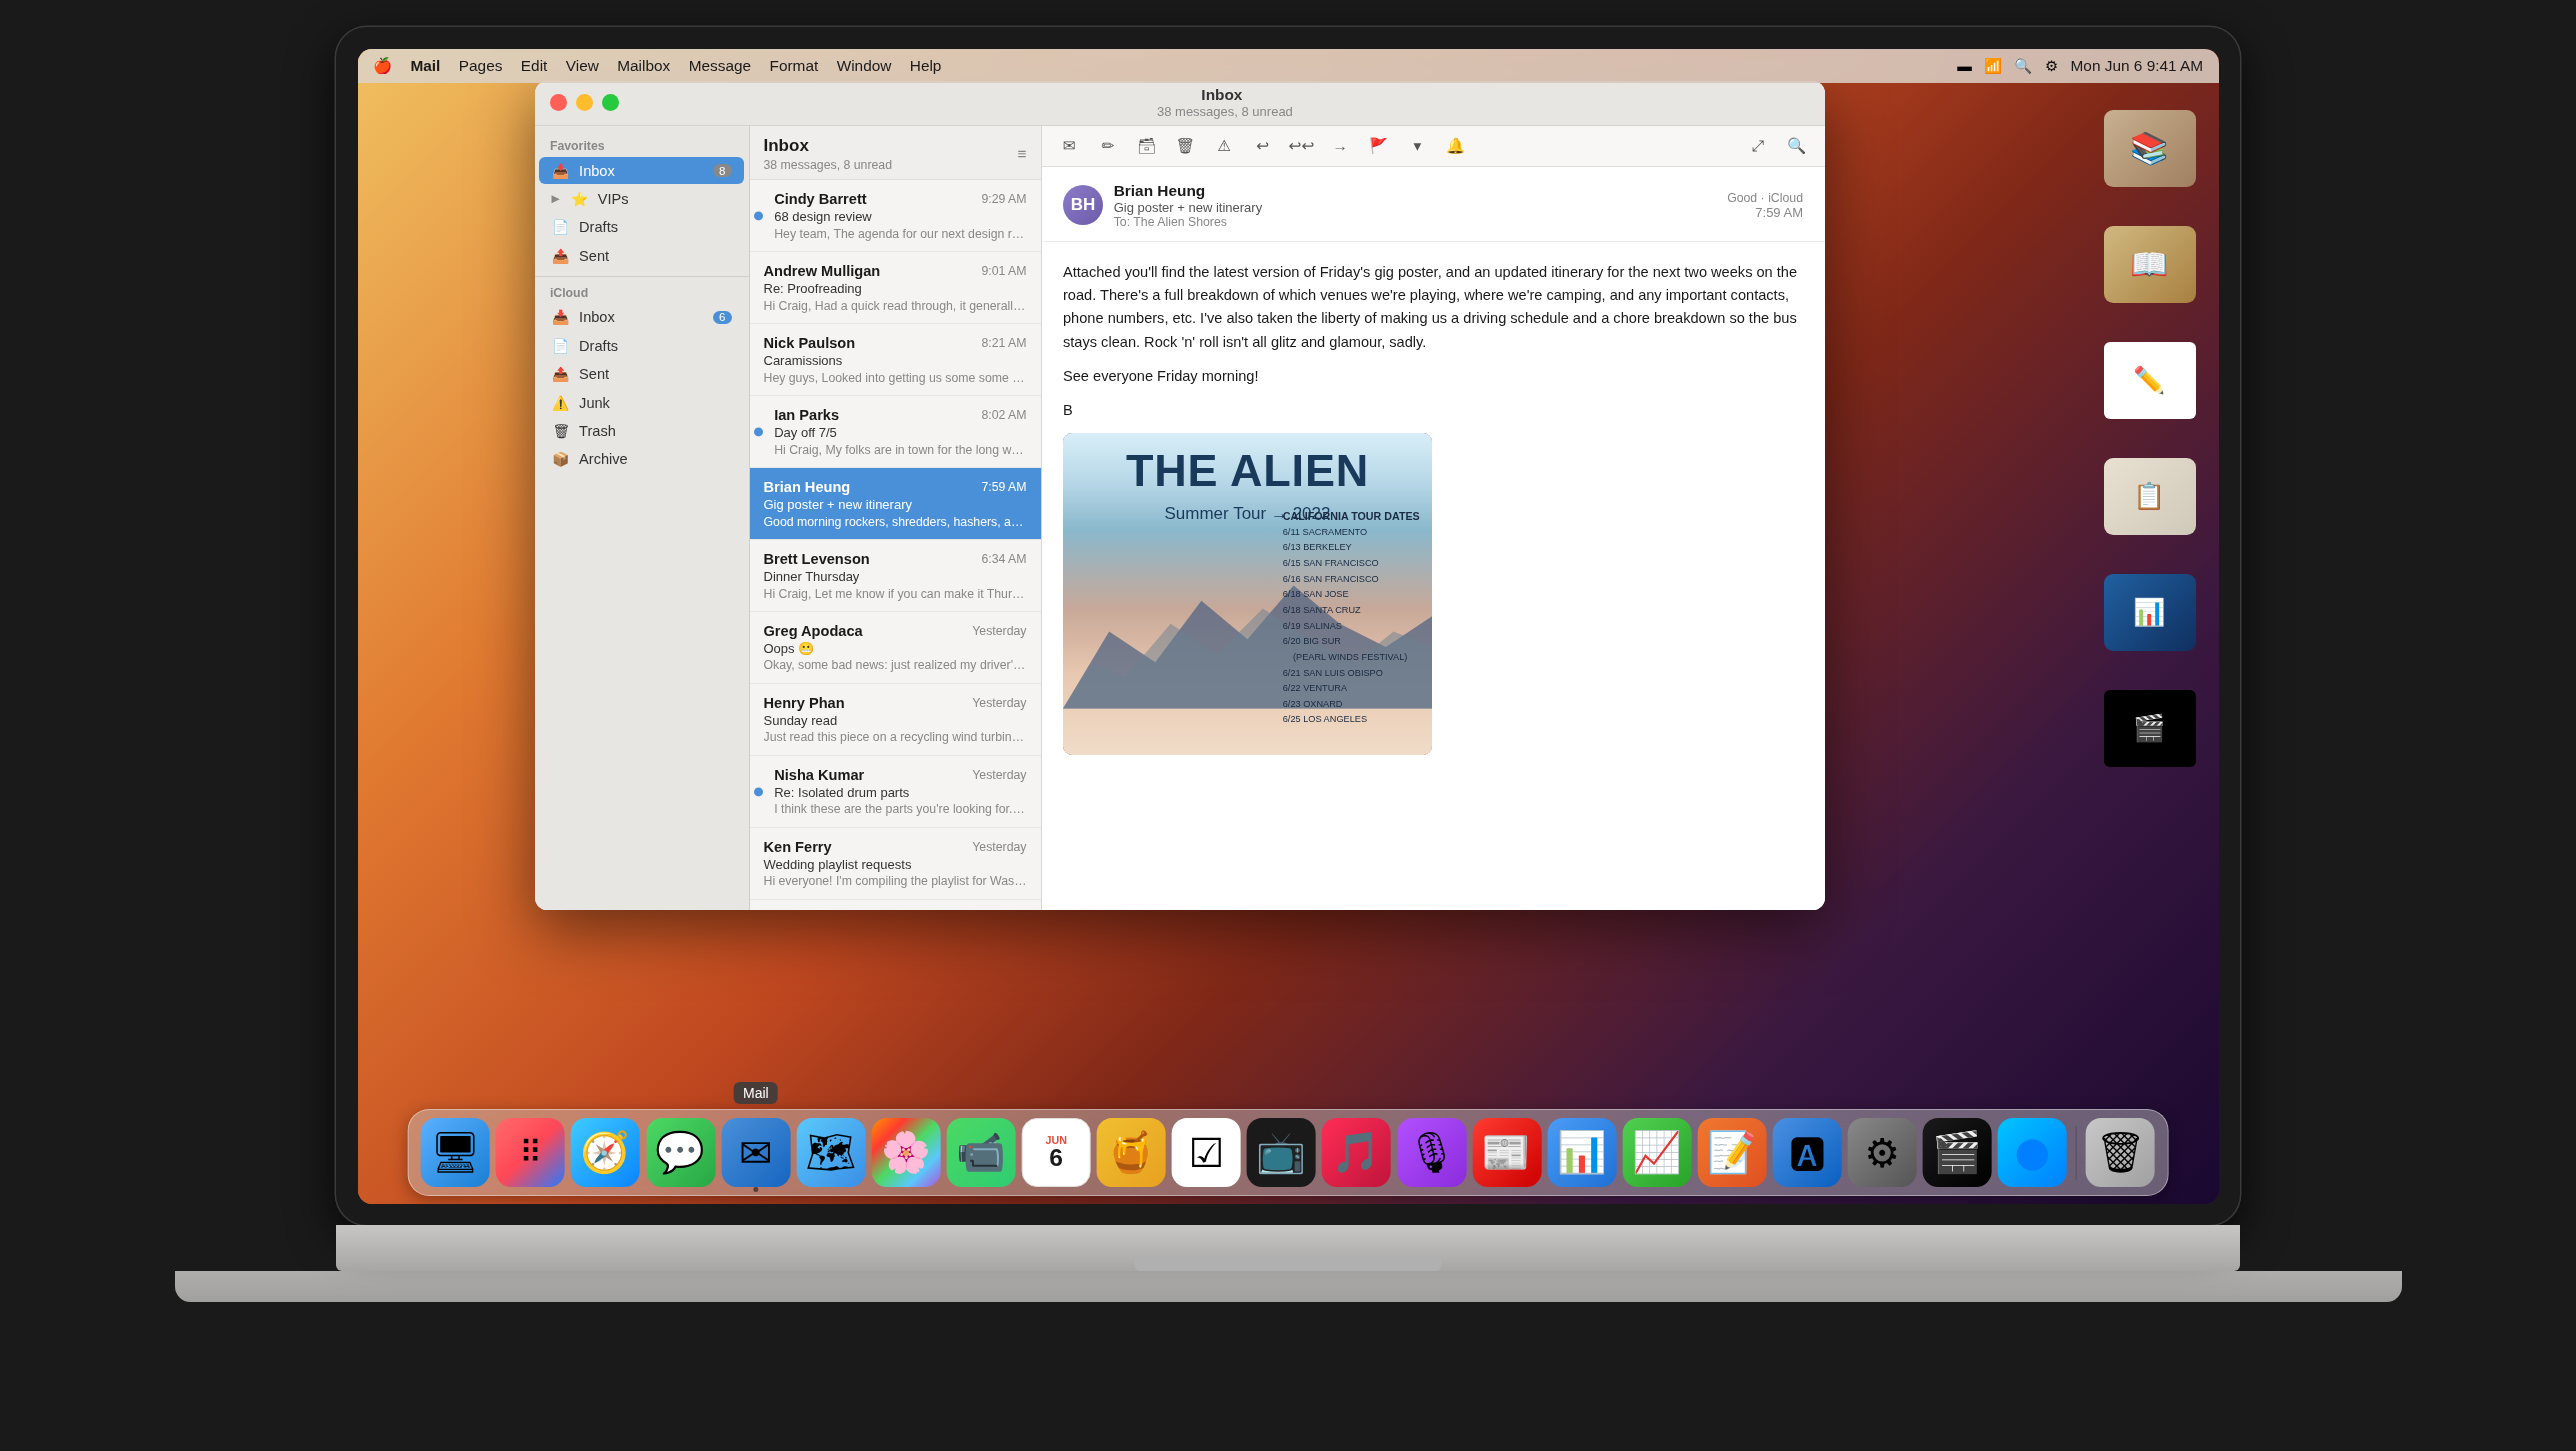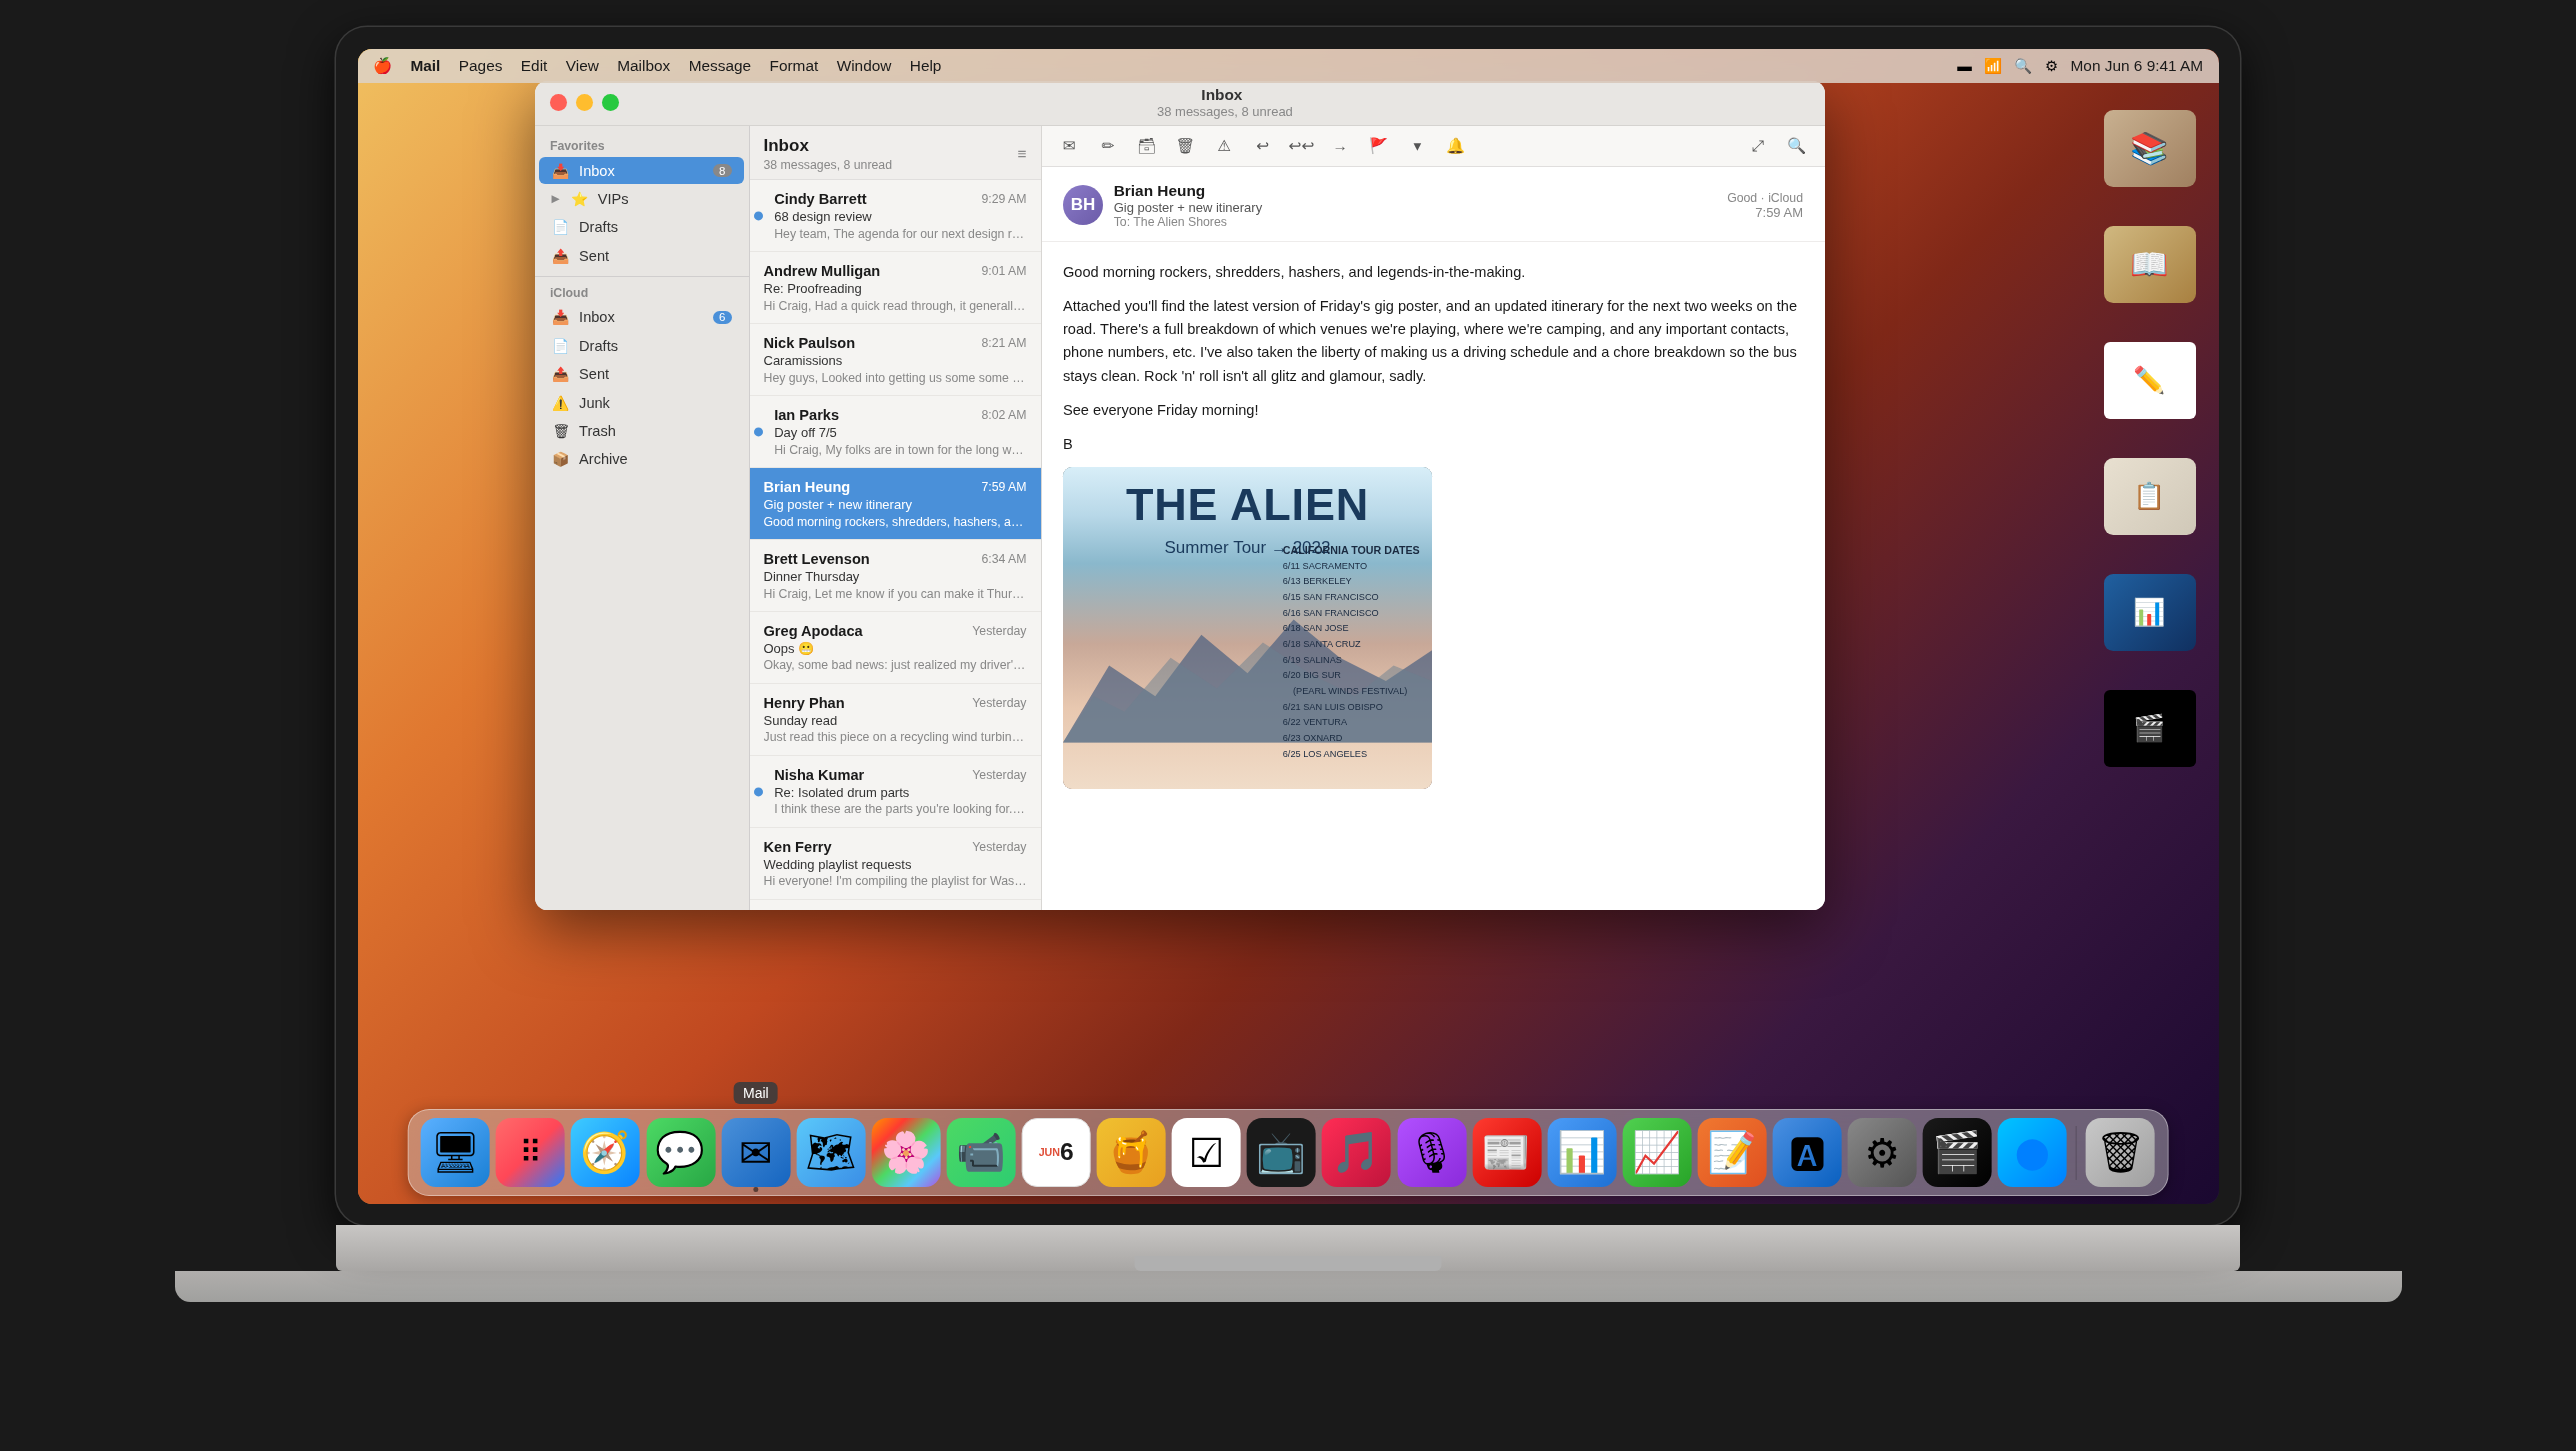--- a/index.html
+++ b/index.html
@@ -786,21 +786,20 @@
                   <div class="detail-to">To: <span>The Alien Shores</span></div>
                 </div>
                 <div style="text-align:right;">
                   <div class="detail-mailbox">Good · iCloud</div>
                   <div class="detail-time">7:59 AM</div>
                 </div>
               </div>
             </div>
 
             <div class="detail-body">
-              <p class="detail-body-text">Good morning rockers, shredders, hashers, and legends-in-the-making.</p>
               <p class="detail-body-text">Attached you'll find the latest version of Friday's gig poster, and an updated itinerary for the next two weeks on the road. There's a full breakdown of which venues we're playing, where we're camping, and any important contacts, phone numbers, etc. I've also taken the liberty of making us a driving schedule and a chore breakdown so the bus stays clean. Rock 'n' roll isn't all glitz and glamour, sadly.</p>
               <p class="detail-body-text">See everyone Friday morning!</p>
               <p class="detail-body-text">B</p>
 
               <div class="attachment-container">
                 <div class="concert-poster">
 
                   <div style="position:absolute;inset:0;background: linear-gradient(180deg, #d8eef8 0%, #b8d8e8 15%, #8ab8cc 30%, #c8a898 55%, #e8c8b0 75%, #f0dcc8 100%);z-index:0;"></div>
 
                   <div style="position:absolute;bottom:46px;left:0;right:0;z-index:1;">
@@ -859,21 +858,21 @@
           </div>
           <div class="dock-item dock-maps">
             <span>🗺</span>
           </div>
           <div class="dock-item dock-photos">
             <span>🌸</span>
           </div>
           <div class="dock-item dock-facetime">
             <span>📹</span>
           </div>
-          <div class="dock-item" style="background:white;border:0.8px solid #ddd;color:#333;flex-direction:row;">
+          <div class="dock-item" style="background:white;border:0.8px solid #ddd;color:#333;flex-direction:column;">
             <span style="font-size:10.7px;font-weight:700;color:#e0503a;line-height:1;">JUN</span>
             <span style="font-size:24.6px;font-weight:700;color:#1a1a1a;line-height:1;">6</span>
           </div>
           <div class="dock-item dock-honey">
             <span>🍯</span>
           </div>
           <div class="dock-item" style="background:white;">
             <span>☑</span>
           </div>
           <div class="dock-item dock-appletv">

